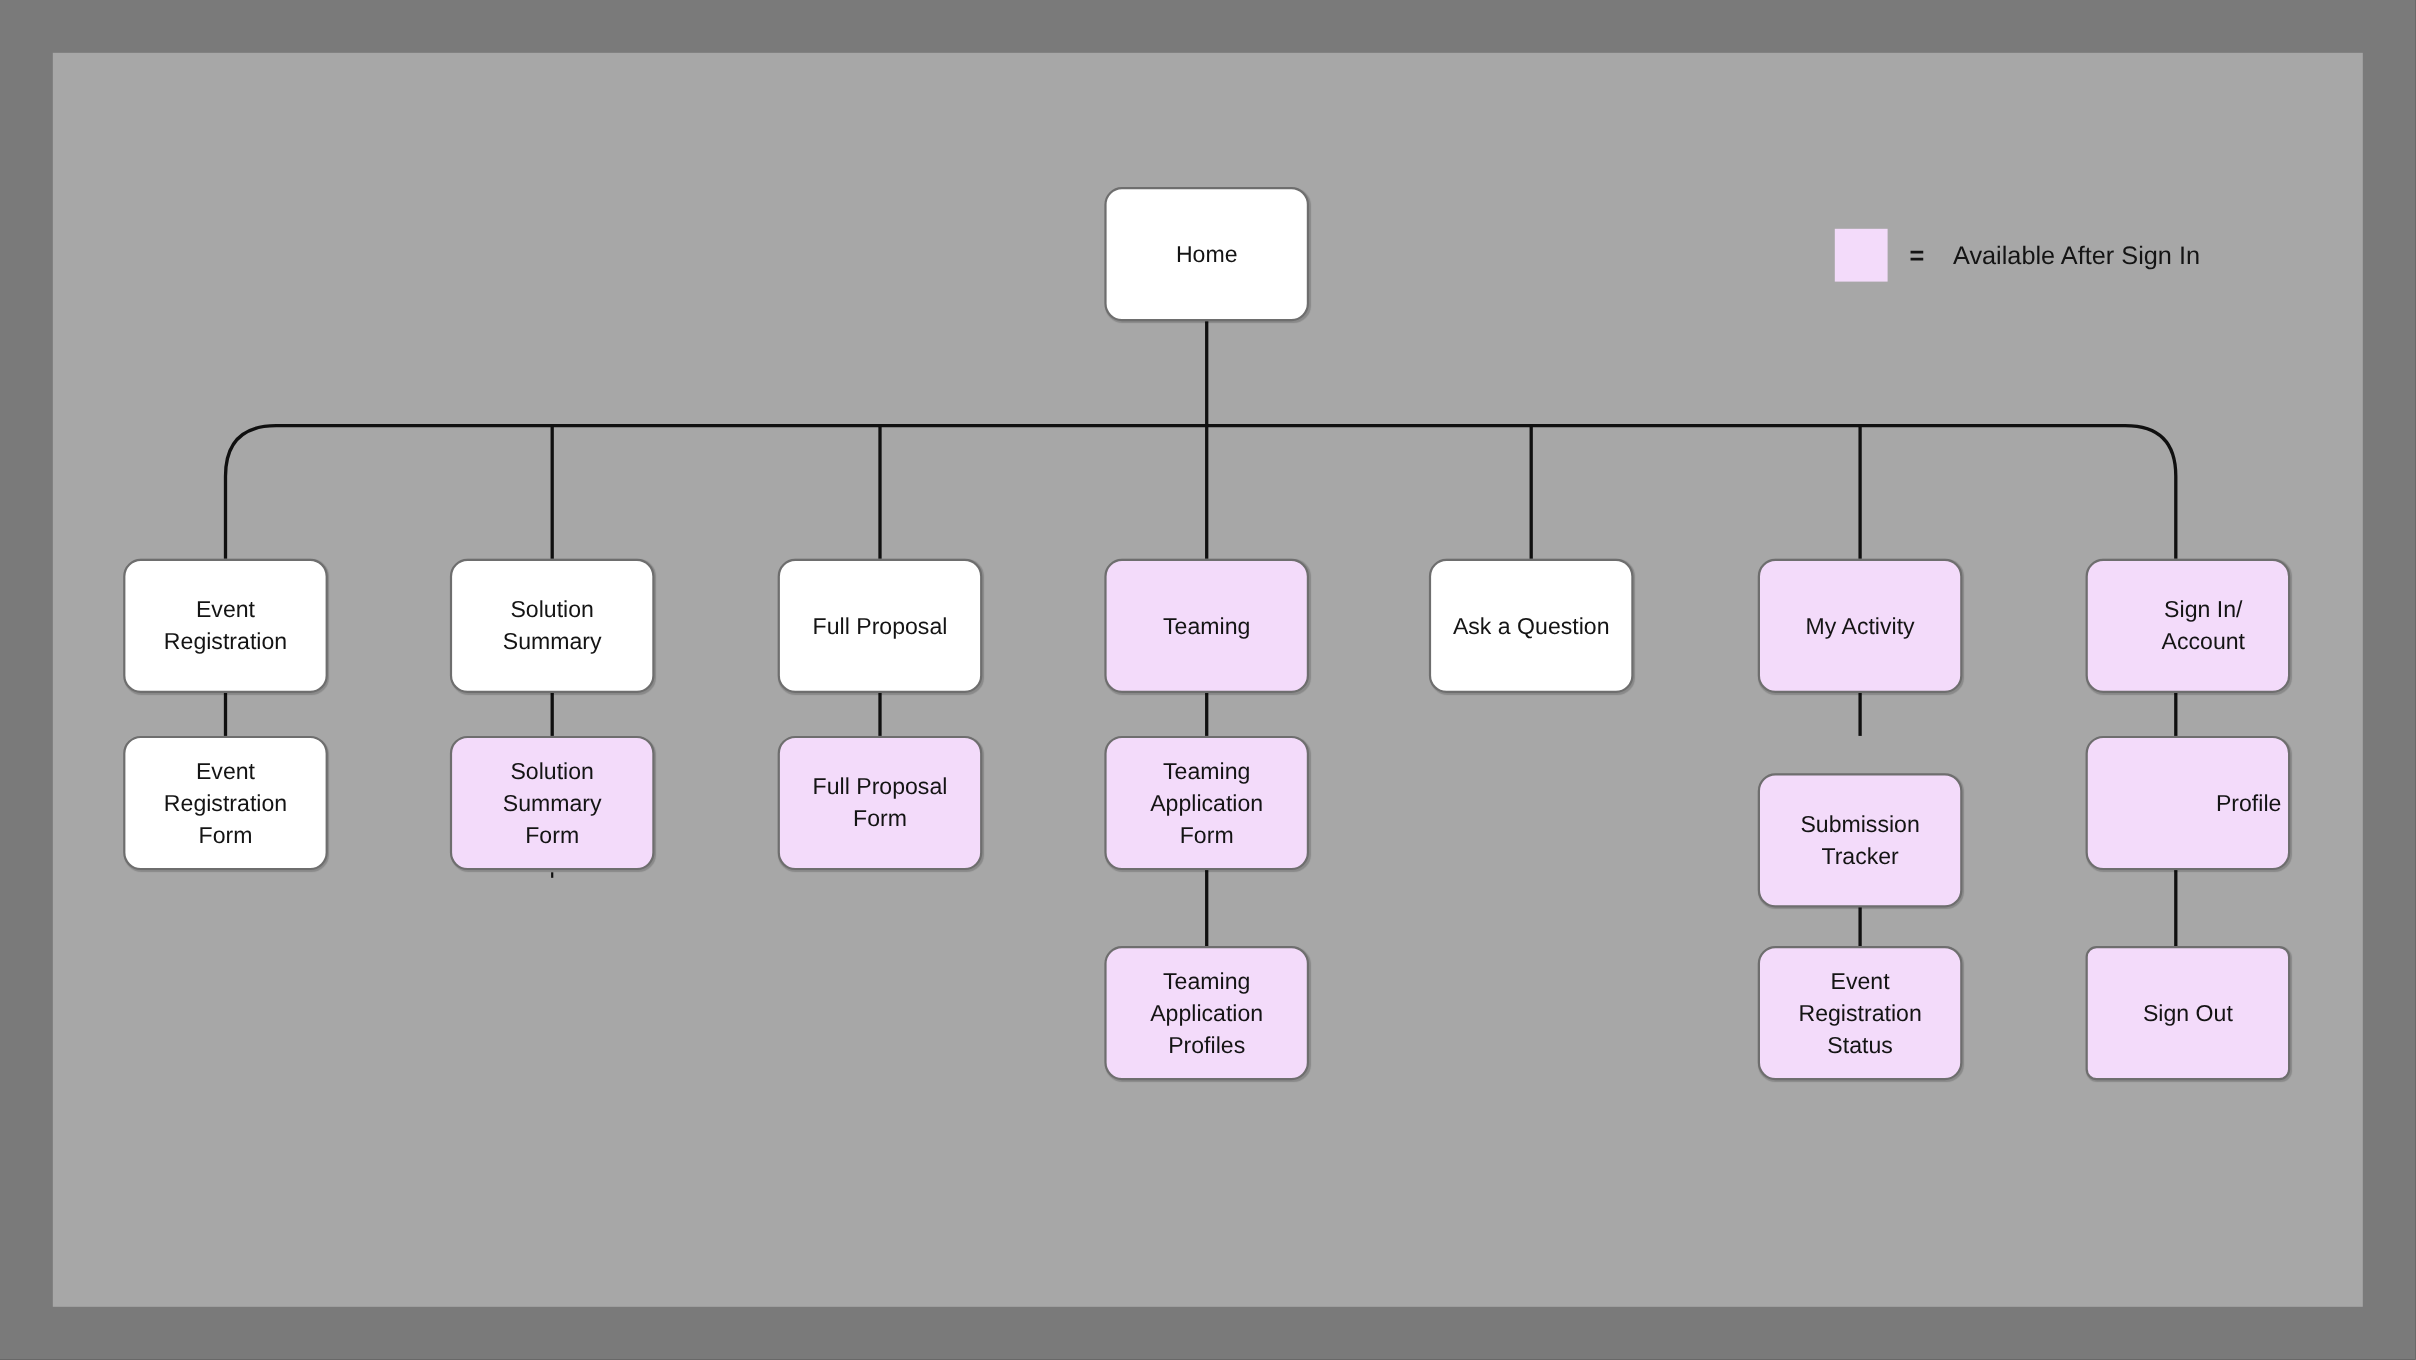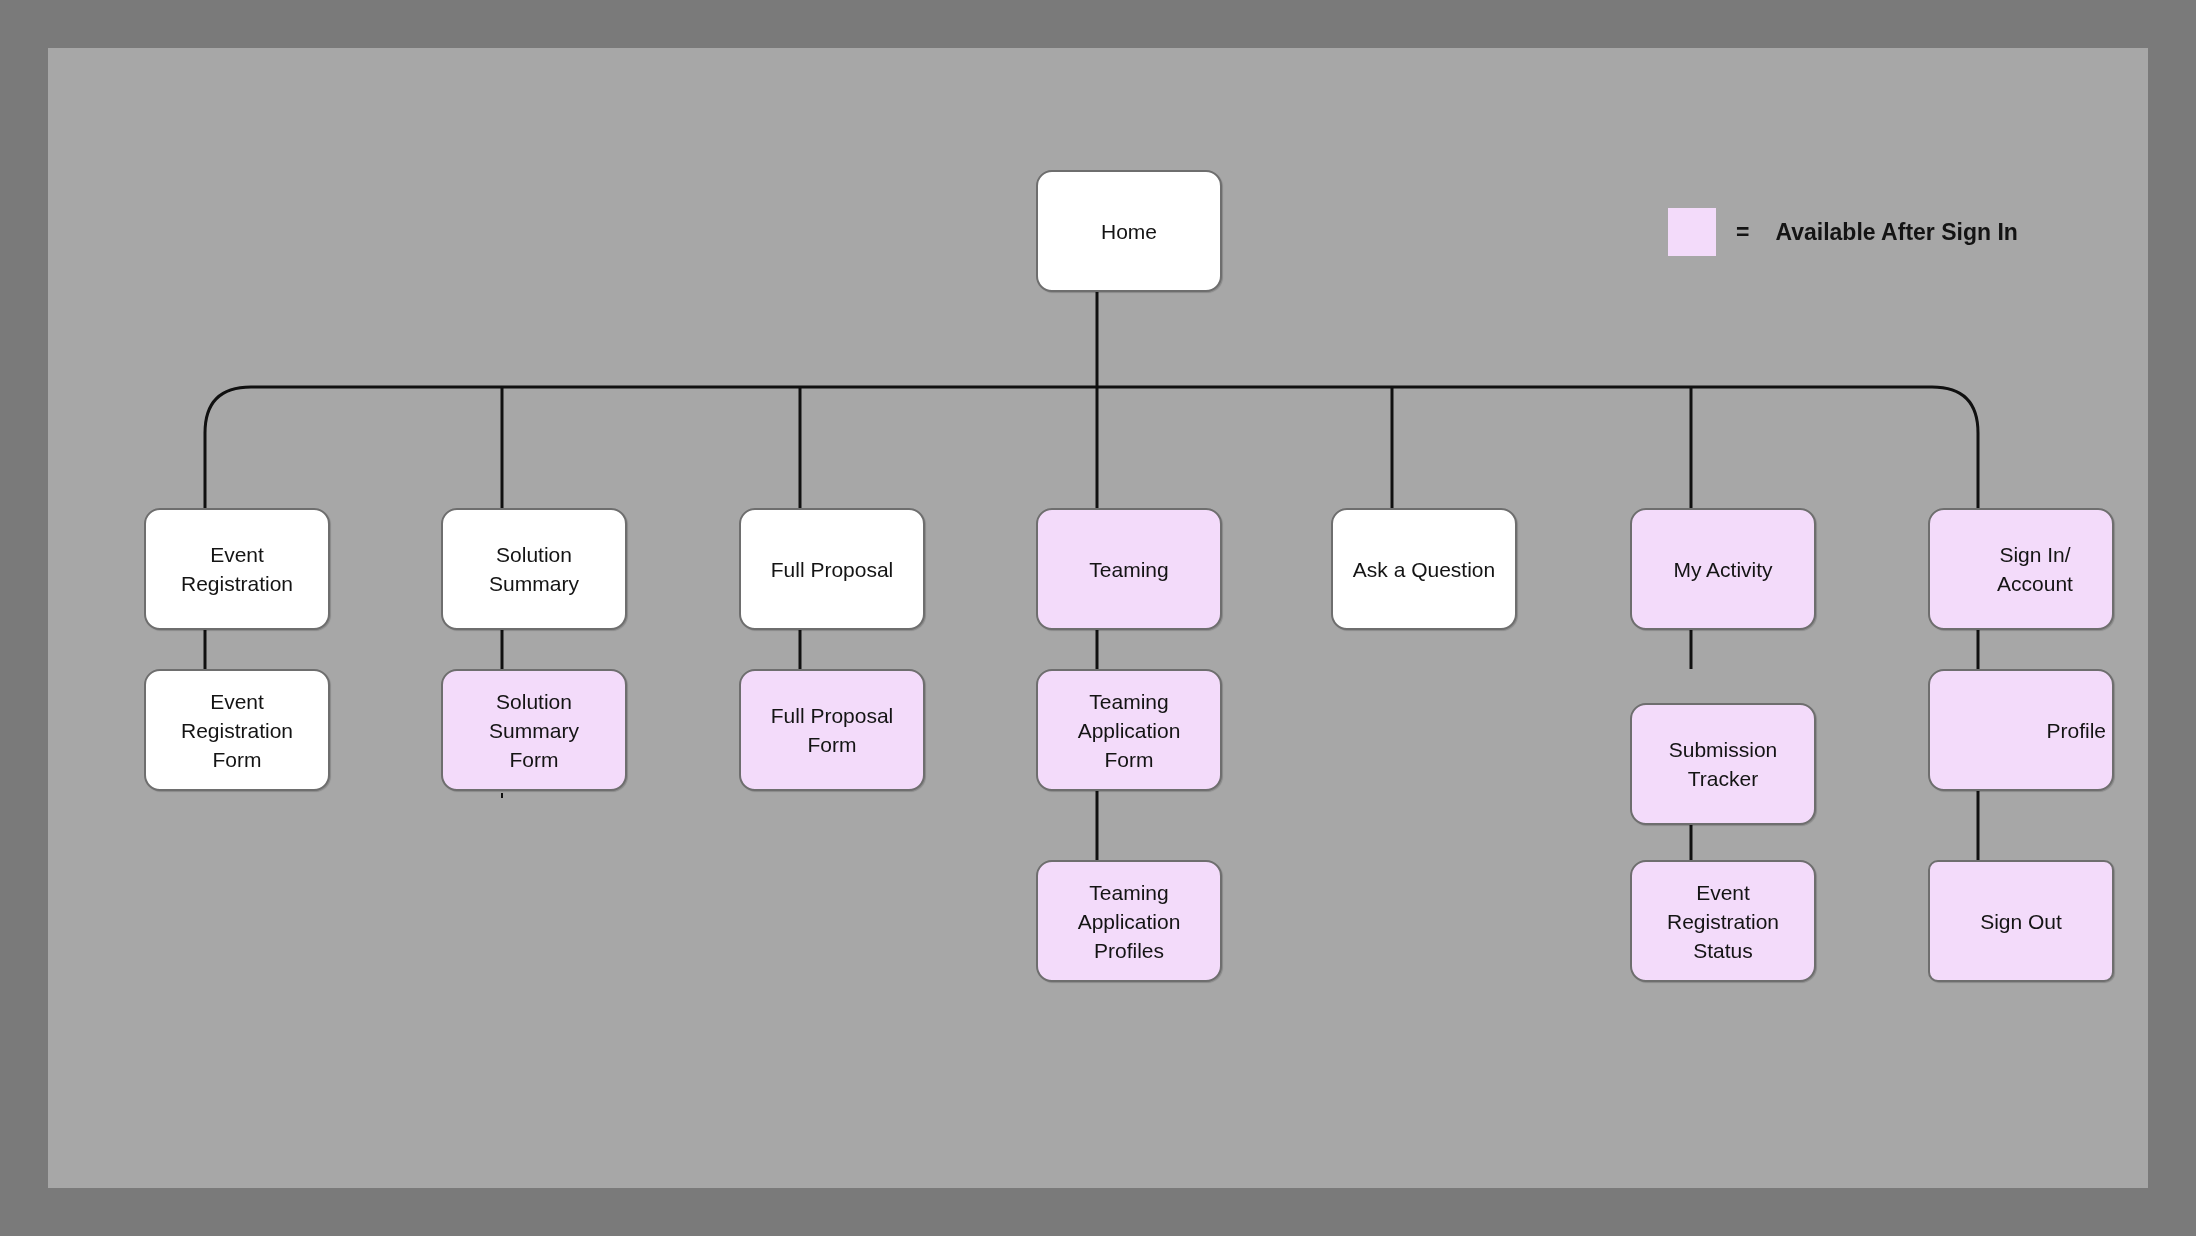--- a/index.html
+++ b/index.html
@@ -15,31 +15,31 @@
   svg.connectors{position:absolute;left:0;top:0;pointer-events:none;}
   svg.connectors path{stroke:var(--connector,#101010);fill:none;}
   .node{
     position:absolute;width:186px;height:122px;box-sizing:border-box;
     background:var(--node-fill,#ffffff);
     border:2px solid var(--node-border,#6e6e6e);
     border-radius:16px;
     box-shadow:1px 1px 1px rgba(0,0,0,0.18);
     display:flex;align-items:center;justify-content:center;
     text-align:center;color:var(--text,#141414);
-    font-size:21px;line-height:29px;margin-left:32px;
+    font-size:21px;line-height:29px;
   }
   .node.signin{background:var(--node-fill-signin,#f3dbfa);}
   .node .label{white-space:pre-line;padding:0 6px;}
   .legend{
     position:absolute;left:1668px;top:206px;height:52px;
     display:flex;align-items:center;color:var(--text,#141414);
   }
   .legend .swatch{width:48px;height:48px;background:var(--node-fill-signin,#f3dbfa);}
   .legend .equals{margin-left:20px;font-size:23px;font-weight:bold;}
-  .legend .caption{margin-left:26px;font-size:23px;font-weight:bold;}
+  .legend .caption{margin-left:26px;font-size:23px;}
 </style>
 </head>
 <body>
 
 <div class="stage">
   <div class="canvas"></div>
 
   <svg class="connectors" width="2196" height="1236" viewBox="0 0 2196 1236">
     <path stroke-width="3" d="M205,508 L205,433 Q205,387 251,387 L1932,387 Q1978,387 1978,433 L1978,508"></path>
     <path stroke-width="3" d="M1097,292 L1097,508"></path>

